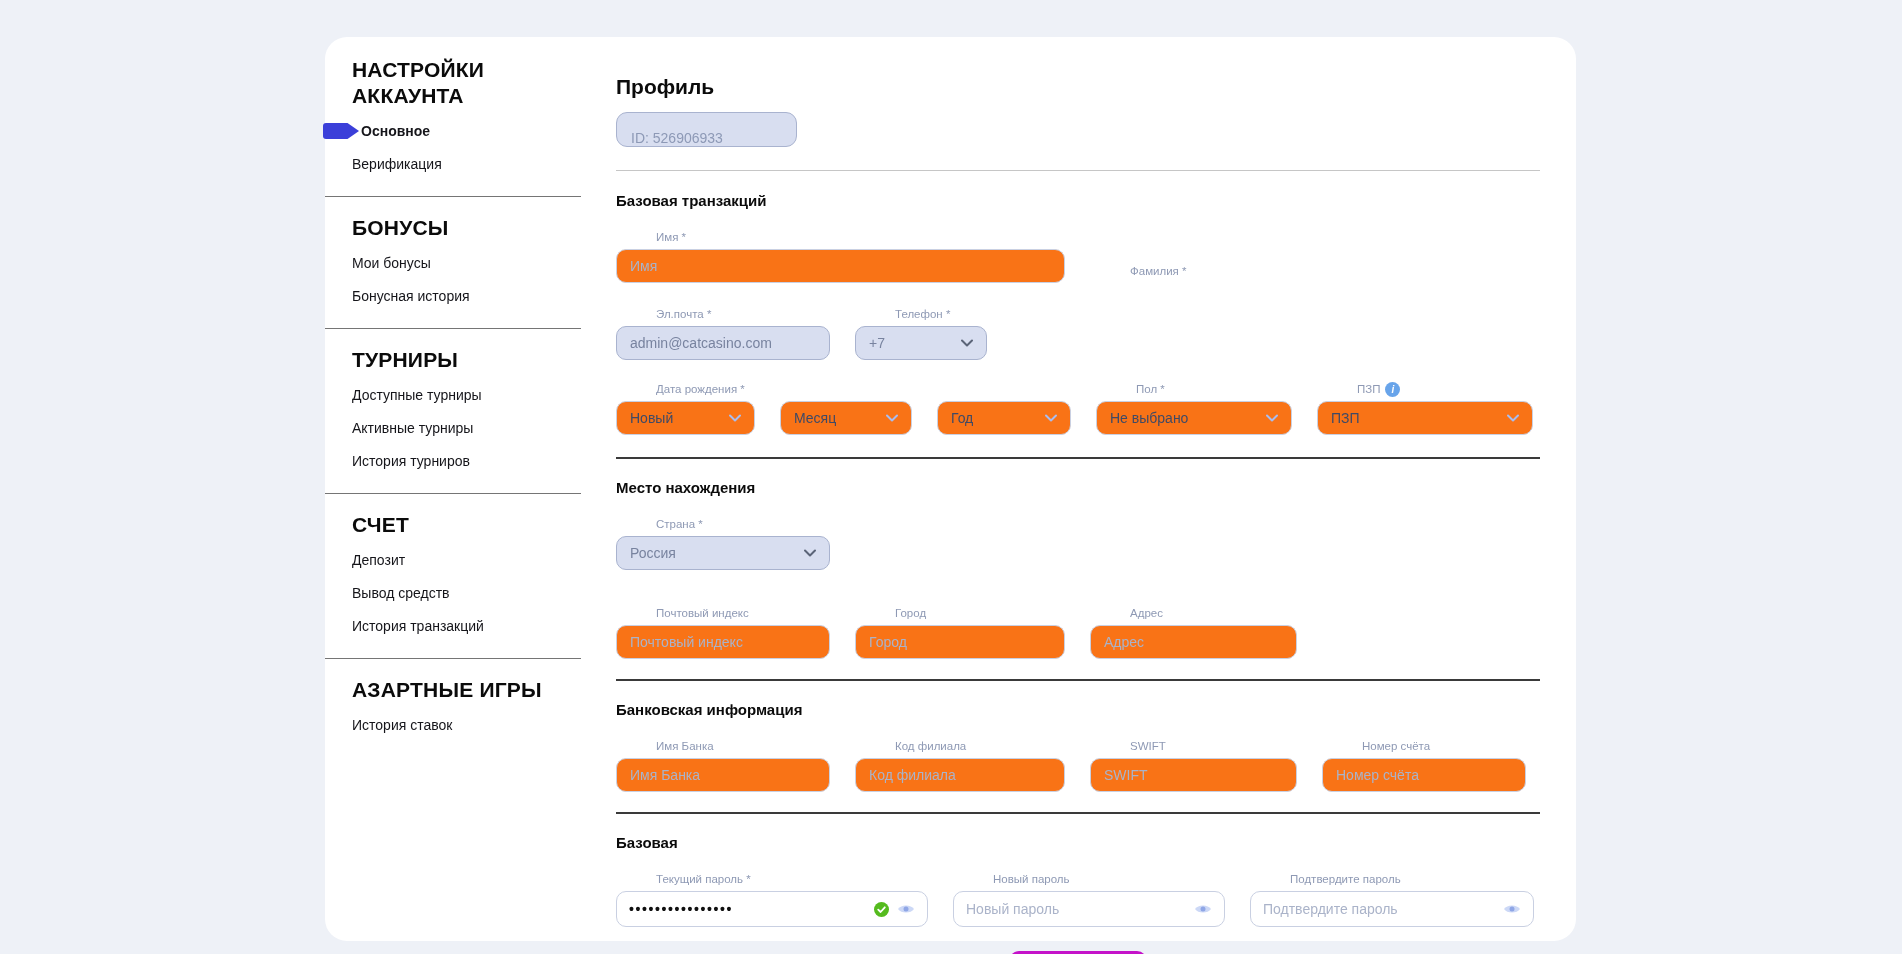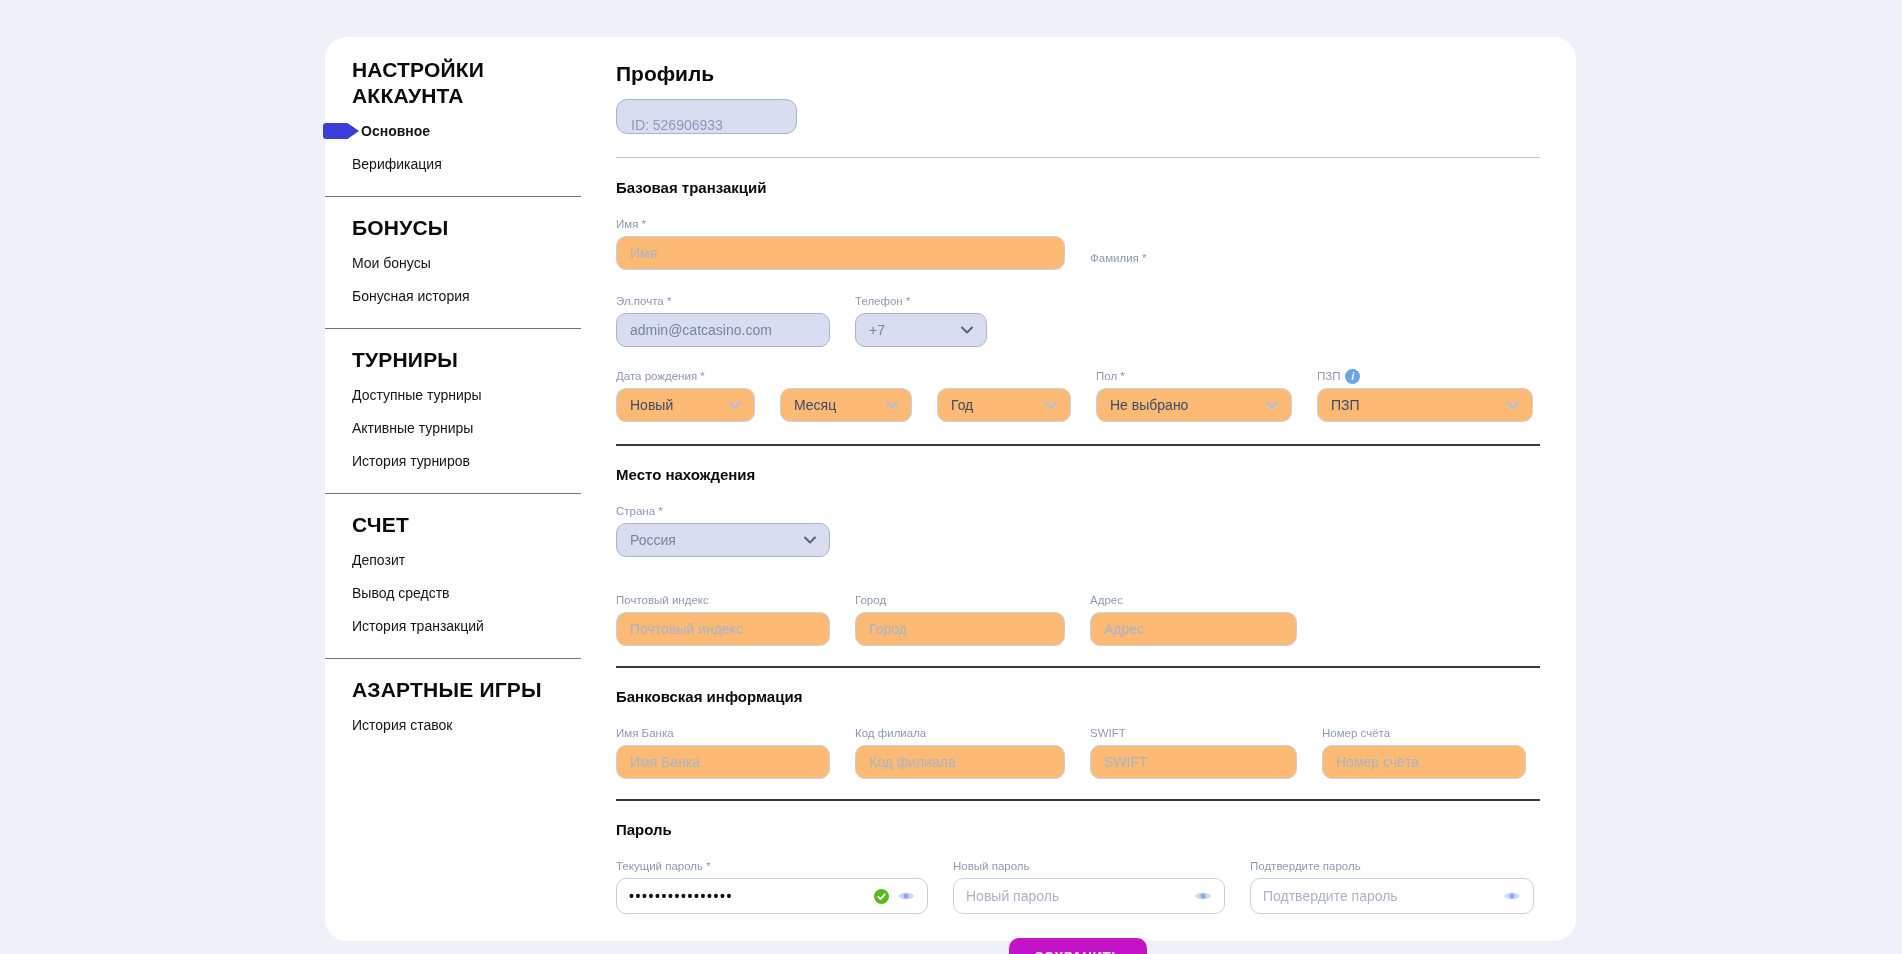--- a/index.html
+++ b/index.html
@@ -58,20 +58,21 @@
   
   .main {
     flex: 1;
     padding: 25px 36px 0 0;
   }
   .page-title {
     font-size: 21px;
     font-weight: 800;
     color: #0b0b0b;
     margin-bottom: 13px;
+    margin-top: 13px;
   }
   .pill {
     width: 181px; height: 35px;
     background: #d8def0;
     border: 1px solid #a9b3cf;
     border-radius: 11px;
     display: flex; align-items: flex-end;
     padding: 0 14px;
     font-size: 14px;
     color: #8d99b6;
@@ -93,27 +94,27 @@
     color: #0b0b0b;
     margin-bottom: 21px;
   }
   .row { display: flex; gap: 25px; align-items: flex-end; }
   .field { display: flex; flex-direction: column; }
   .field-label {
     font-size: 11.5px;
     color: #8e99b4;
     margin-bottom: 5px;
     height: 14px;
-    display: flex; align-items: center; gap: 5px;
+    display: flex; align-items: center; gap: 5px; margin-left: 40px;
   }
   .tb, .select-box {
     height: 34px;
     border: 1px solid #c9d0e2;
     border-radius: 10px;
-    background: #fdba74;
+    background: #f97316;
     font-size: 14px;
     padding: 0 13px;
     color: #3f4a66;
     display: flex; align-items: center;
     font-family: "Liberation Sans", sans-serif;
     width: 100%;
     outline: none;
   }
   input.tb::placeholder { color: #aab3c9; opacity: 1; }
   .select-box { justify-content: space-between; cursor: pointer; }
@@ -395,21 +396,21 @@
         <input class="tb" type="text" placeholder="SWIFT" style="">
       </div>
       <div class="field" style="width:204px">
         <span class="field-label">Номер счёта</span>
         <input class="tb" type="text" placeholder="Номер счёта" style="">
       </div>
     </div>
 
     <hr class="divider-dark">
 
-    <div class="sec-heading">Пароль</div>
+    <div class="sec-heading">Базовая</div>
 
     <div class="row">
       <div class="field" style="width:312px">
         <span class="field-label">Текущий пароль *</span>
         <div class="input-wrap">
           <span class="pw-dots">••••••••••••••••</span>
           <span class="icon-btn">
             <svg width="15" height="15" viewBox="0 0 15 15">
                 <circle cx="7.5" cy="7.5" r="7.5" fill="#55bb1e"></circle>
                 <path d="M4.2 7.7 L6.6 10 L10.8 5.3" stroke="#fff" stroke-width="1.8" fill="none" stroke-linecap="round" stroke-linejoin="round"></path>

